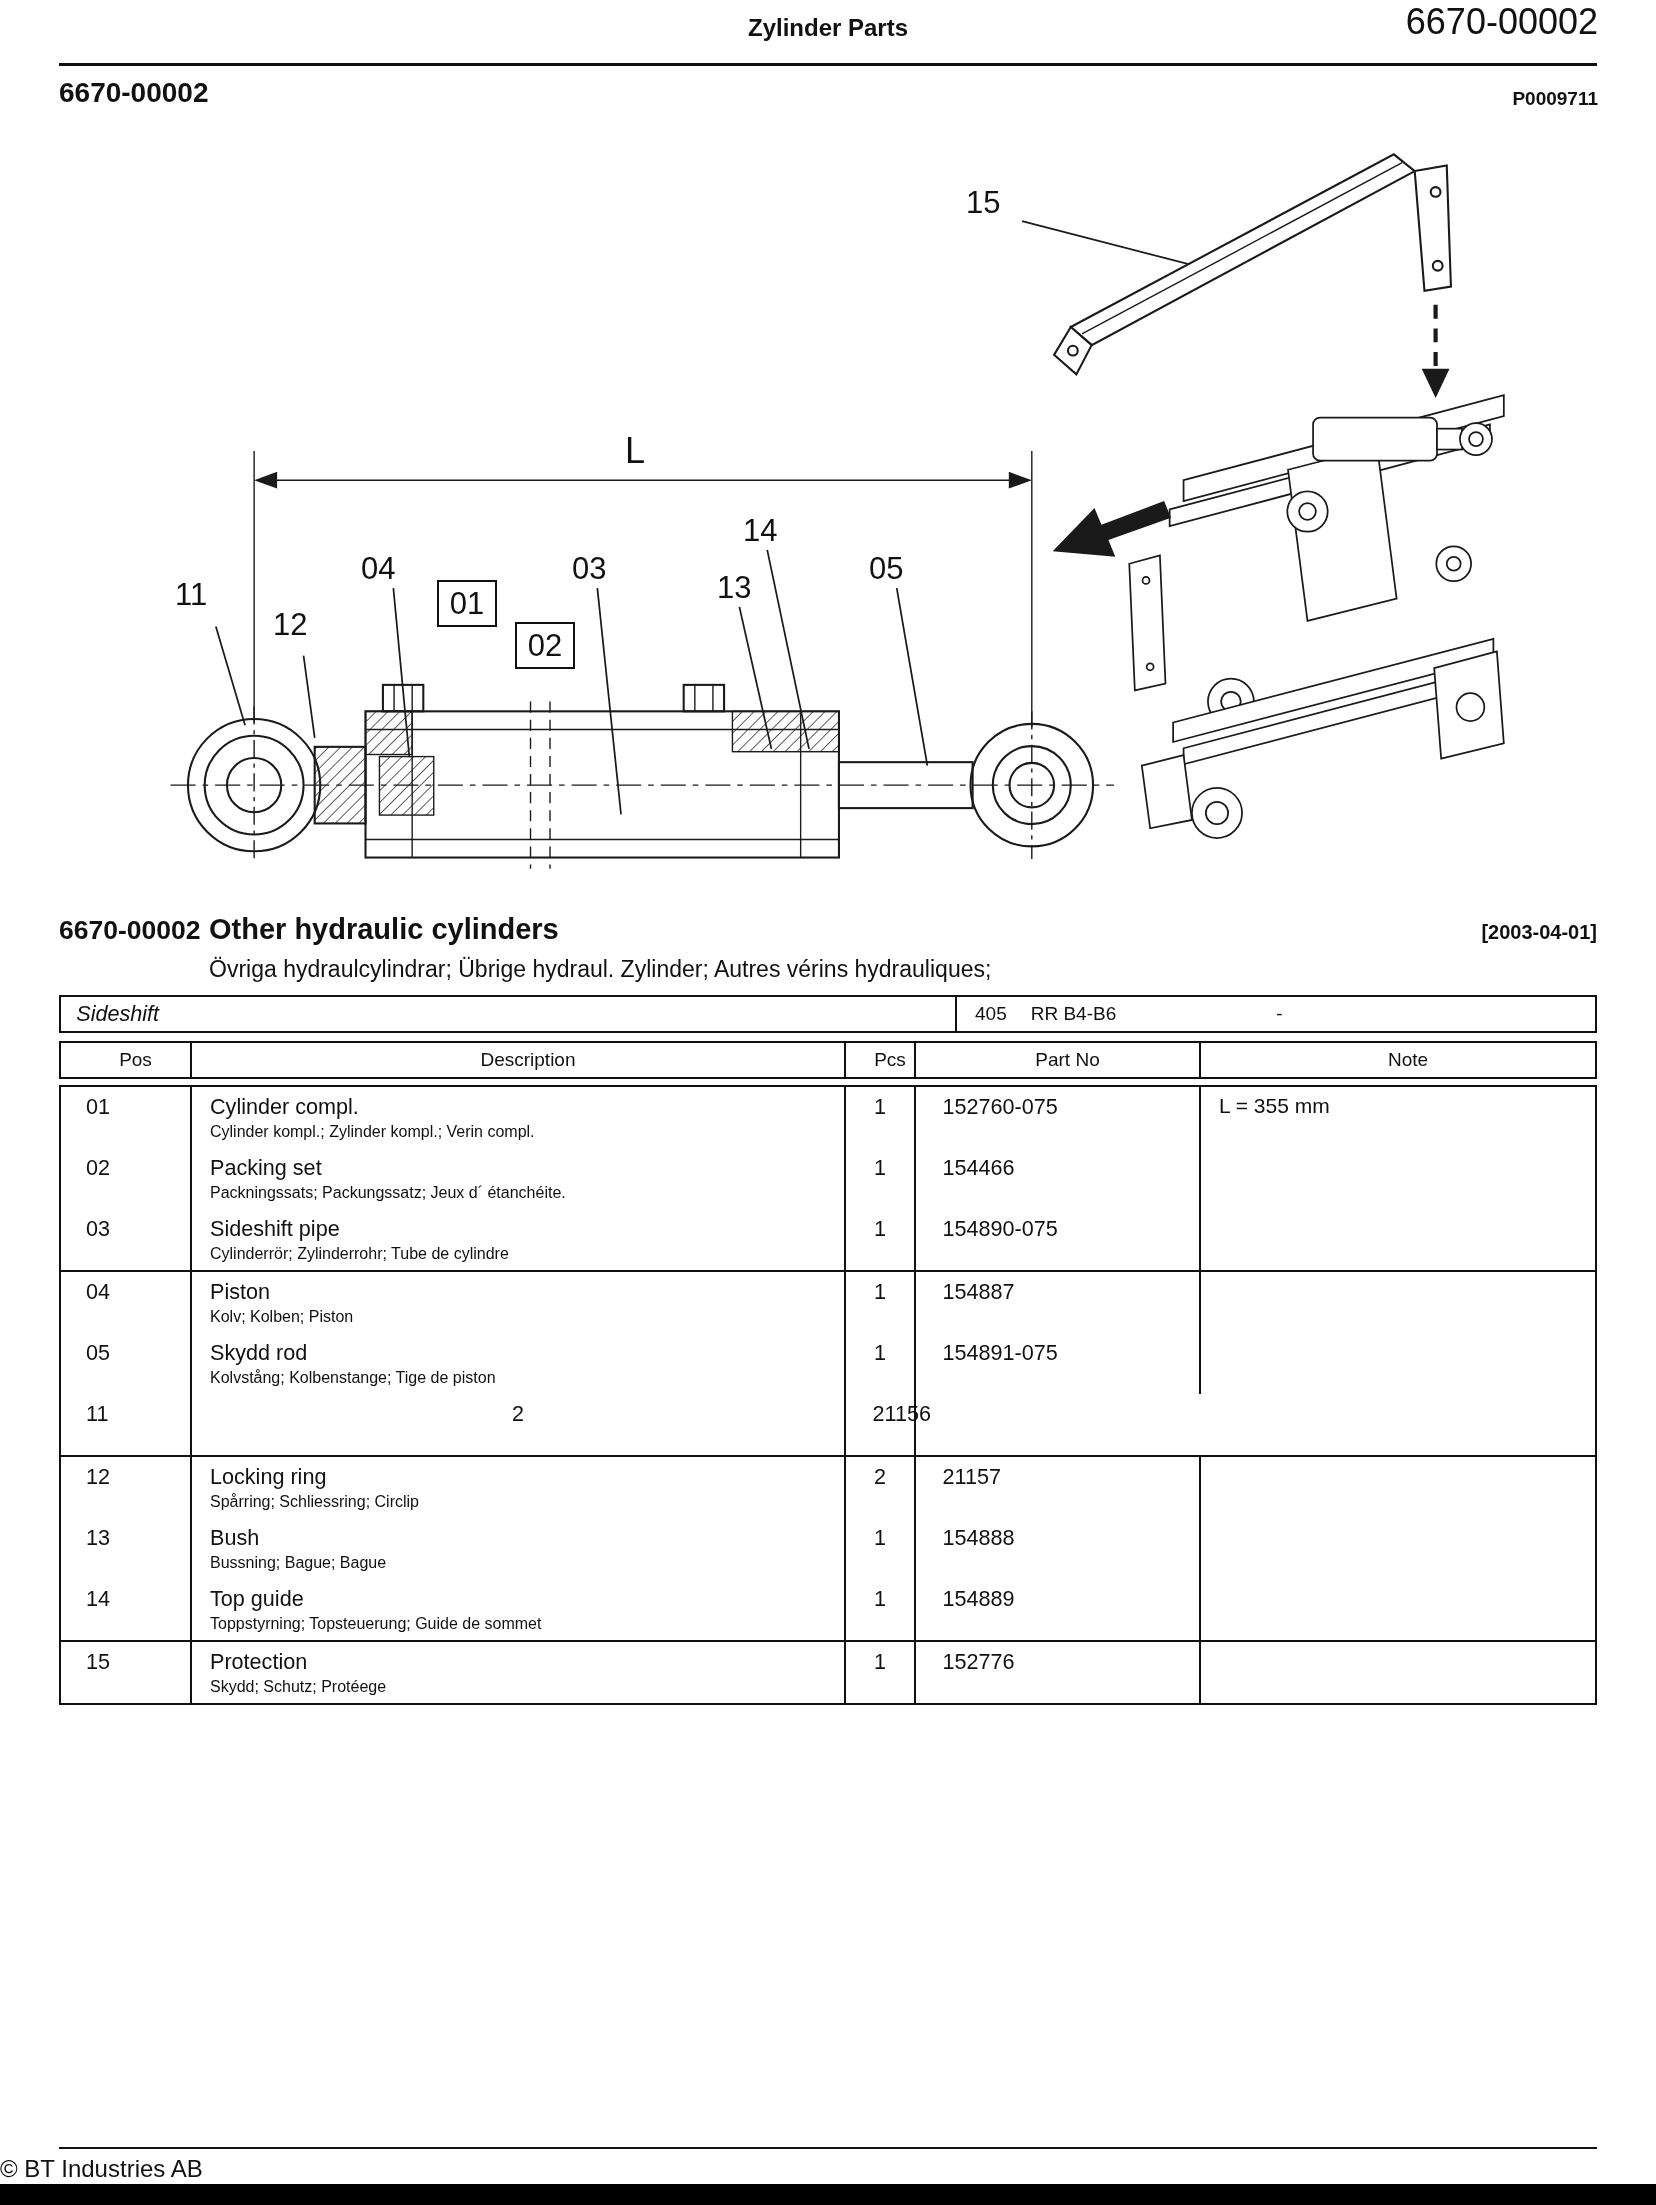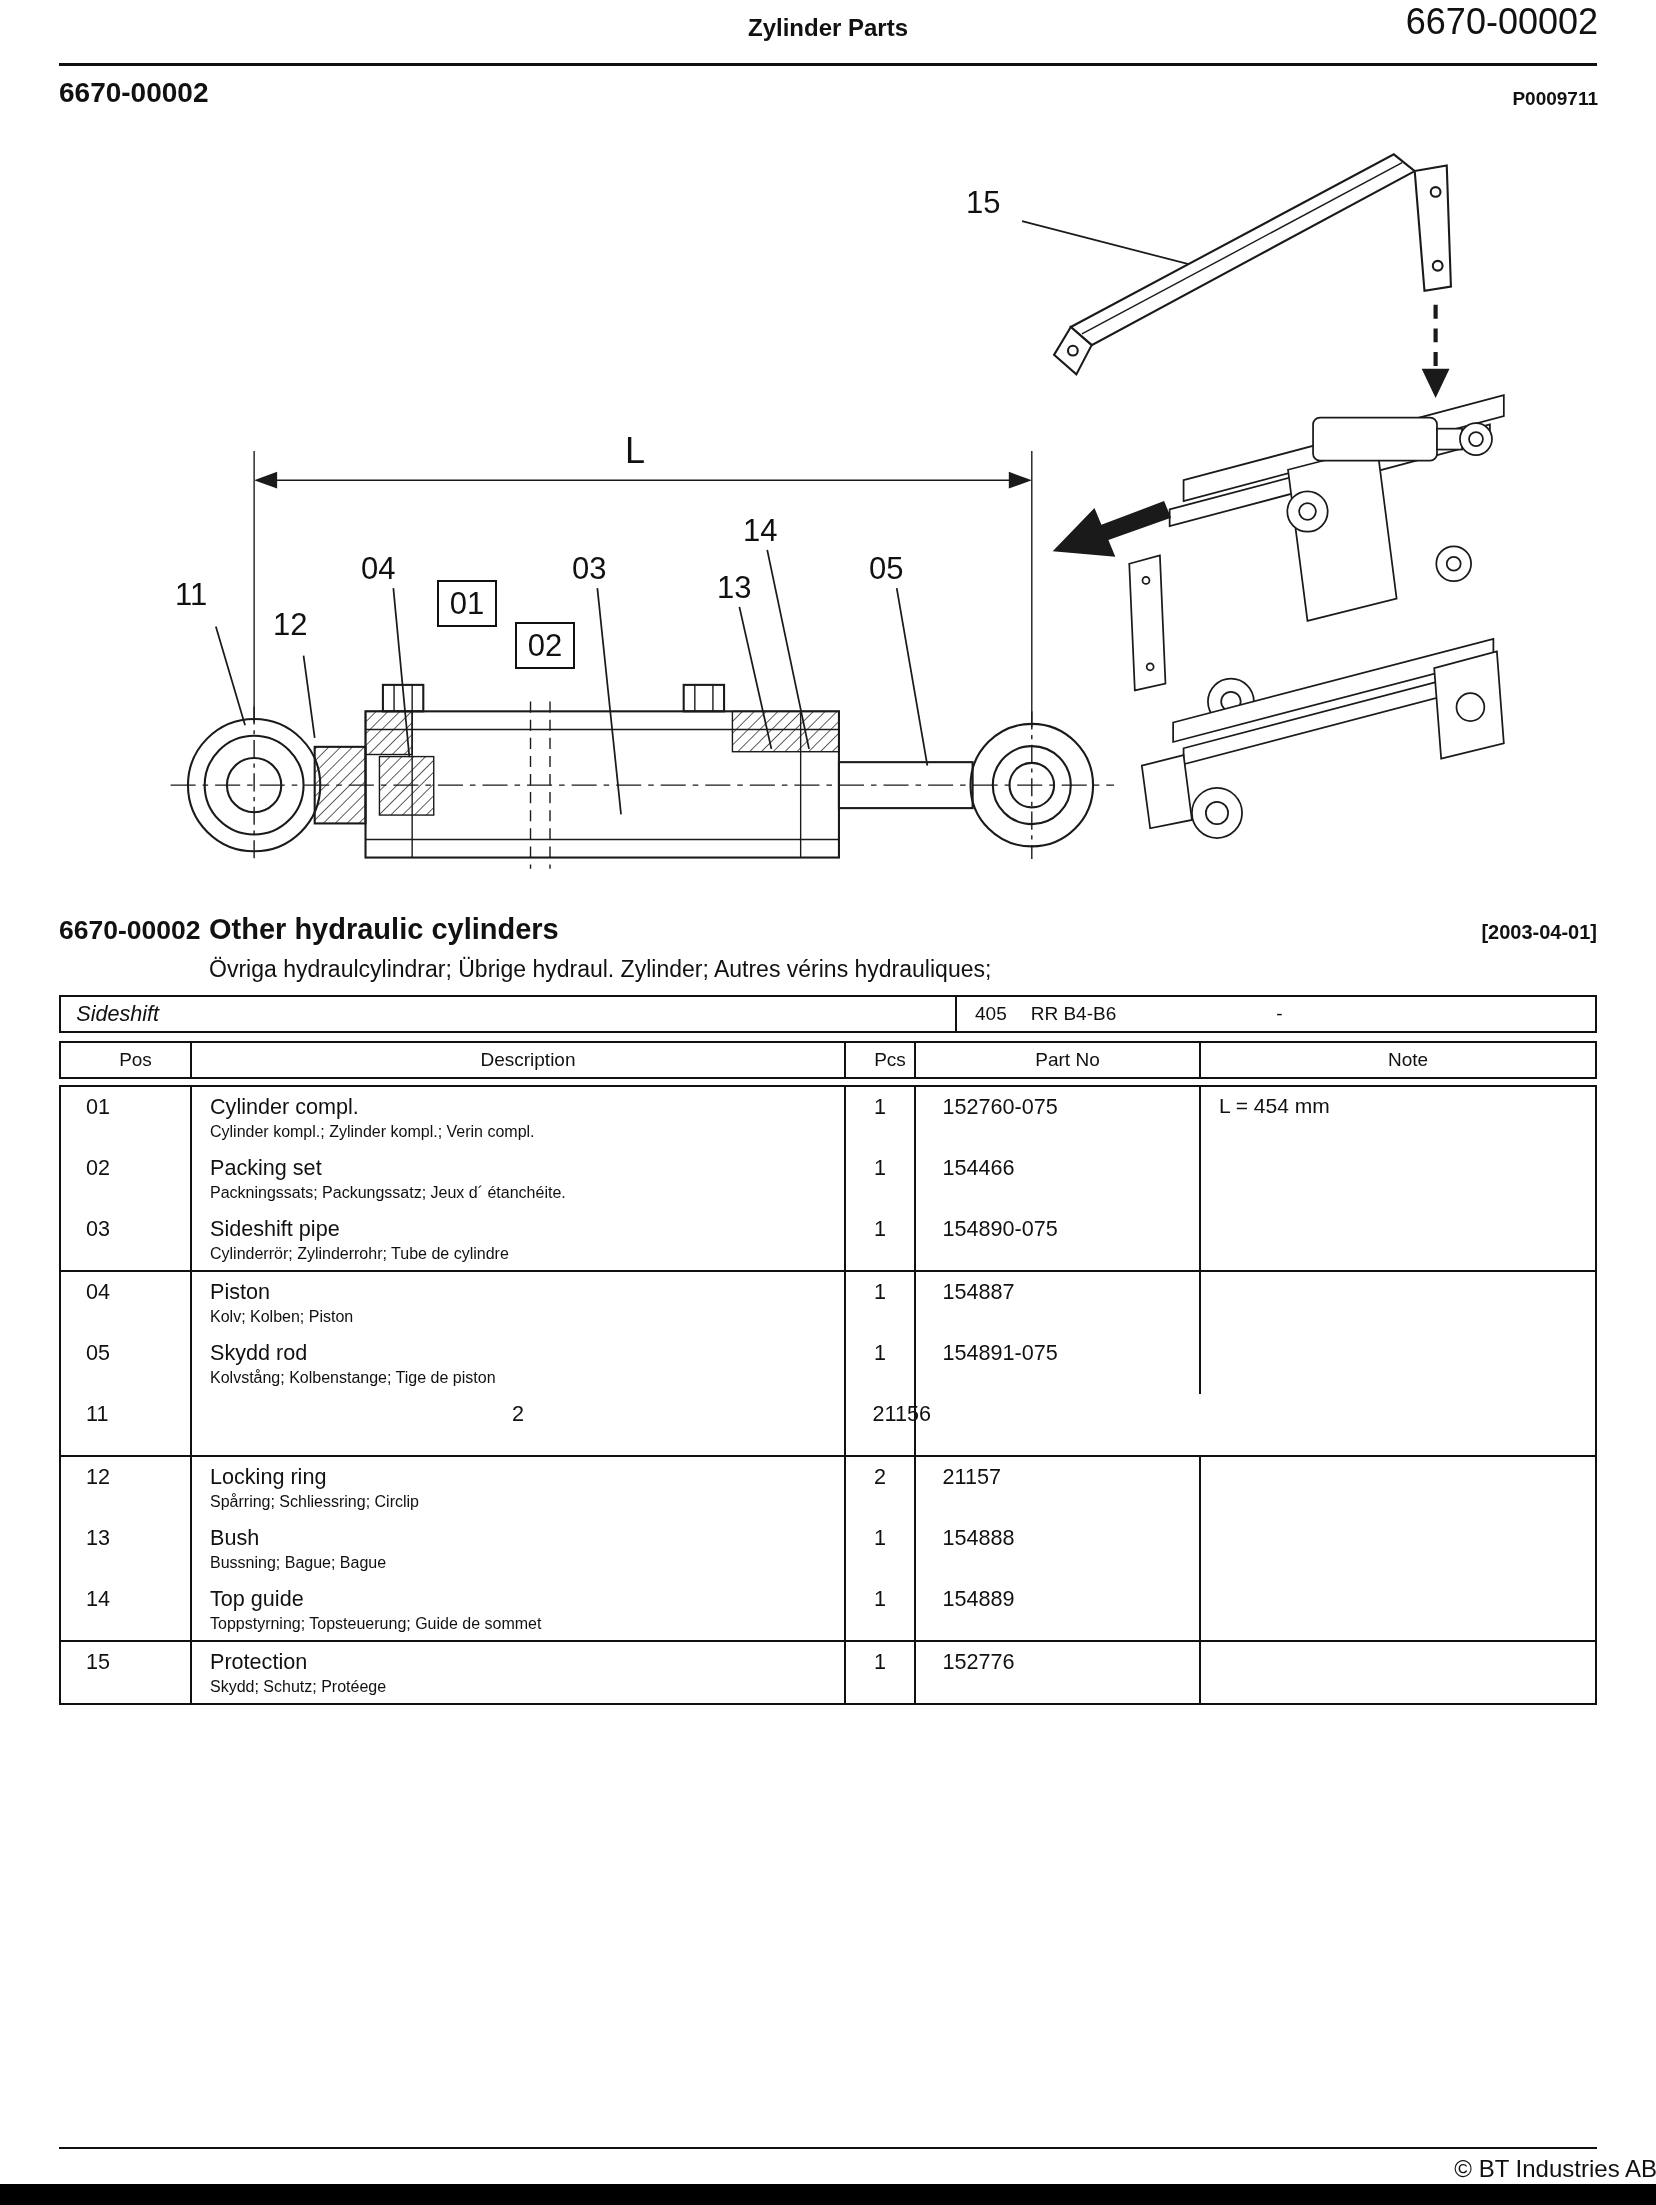--- a/index.html
+++ b/index.html
@@ -56,21 +56,21 @@
   .c-pos  { padding:7px 0 0 25px; font-size:21.6px; }
   .c-desc { padding:7px 0 0 18px; }
   .desc-main { font-size:21.6px; }
   .desc-sub  { font-size:16px; margin-top:3.5px; }
   .c-pcs  { padding-top:7px; text-align:center; font-size:21.6px; }
   .c-part { padding:7px 0 0 26.5px; font-size:21.6px; }
   .c-note { padding:7px 0 0 18px; font-size:21px; }
 
   
   .ftr-rule { position:absolute; left:59px; top:2147px; width:1538px; height:2.1px; background:#111; }
-  .ftr-copy { position:absolute; left:0; top:2155px; width:1657px; text-align:right; font-size:24px; }
+  .ftr-copy { position:absolute; left:0; top:2155px; width:1657px; text-align:left; font-size:24px; }
   .ftr-bar  { position:absolute; left:0; top:2184px; width:1657px; height:21px; background:#000; }
 </style>
 </head>
 <body>
 
 <div id="page">
 
   <div class="hdr-center">Zylinder Parts</div>
   <div class="hdr-right">6670-00002</div>
   <div class="hdr-rule"></div>
@@ -221,21 +221,21 @@
 
     <div class="tgroup first">
       <div class="trow">
         <div class="c-pos">01</div>
         <div class="c-desc">
           <div class="desc-main">Cylinder compl.</div>
           <div class="desc-sub">Cylinder kompl.; Zylinder kompl.; Verin compl.</div>
         </div>
         <div class="c-pcs">1</div>
         <div class="c-part">152760-075</div>
-        <div class="c-note">L = 454 mm</div>
+        <div class="c-note">L = 355 mm</div>
       </div>
       <div class="trow">
         <div class="c-pos">02</div>
         <div class="c-desc">
           <div class="desc-main">Packing set</div>
           <div class="desc-sub">Packningssats; Packungssatz; Jeux d´ étanchéite.</div>
         </div>
         <div class="c-pcs">1</div>
         <div class="c-part">154466</div>
         <div class="c-note"></div>

